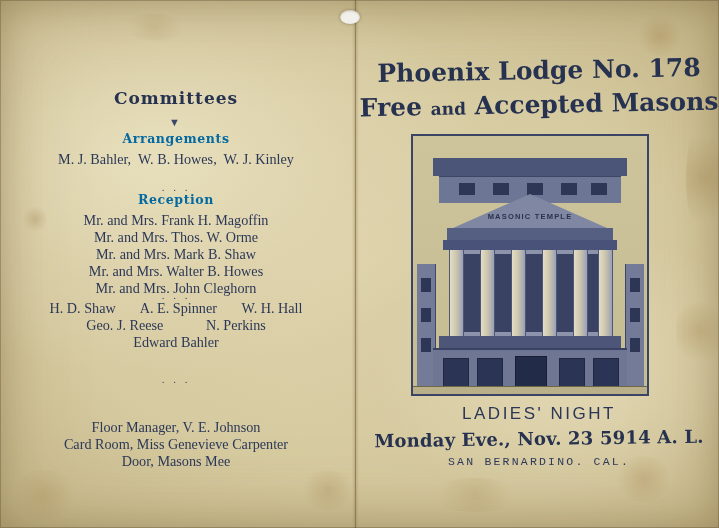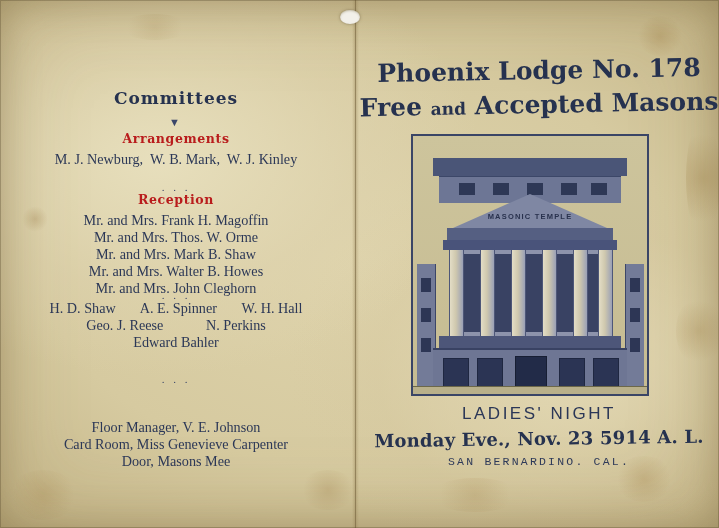--- a/index.html
+++ b/index.html
@@ -90,21 +90,21 @@
   }
   .blackletter {
     font-family: "DejaVu Serif", serif;
     font-weight: bold;
     letter-spacing: 0.5px;
     color: #26324f;
   }
   .sec-head {
     font-family: "DejaVu Serif", serif;
     font-weight: bold;
-    color: #b91c1c;
+    color: #0369a1;
   }
   .committees-title {
     position: absolute;
     top: 88px;
     width: 100%;
     font-size: 17px;
     letter-spacing: 1px;
   }
   .dots {
     color: #3a466a;
@@ -338,21 +338,21 @@
   <div class="left-page">
 
     <div class="committees-title blackletter">Committees</div>
 
     <div class="sep" style="top:112px;">
       <span class="dots">▼</span>
     </div>
 
     <div class="section" style="top:131px;">
       <div class="title sec-head">Arrangements</div>
-      <div class="line">M. J. Newburg,  W. B. Mark,  W. J. Kinley</div>
+      <div class="line">M. J. Bahler,  W. B. Howes,  W. J. Kinley</div>
     </div>
 
     <div class="sep" style="top:177px;">
       <span class="dots">. . .</span>
     </div>
 
     <div class="section" style="top:192px;">
       <div class="title sec-head">Reception</div>
       <div class="line">Mr. and Mrs. Frank H. Magoffin</div>
       <div class="line">Mr. and Mrs. Thos. W. Orme</div>

